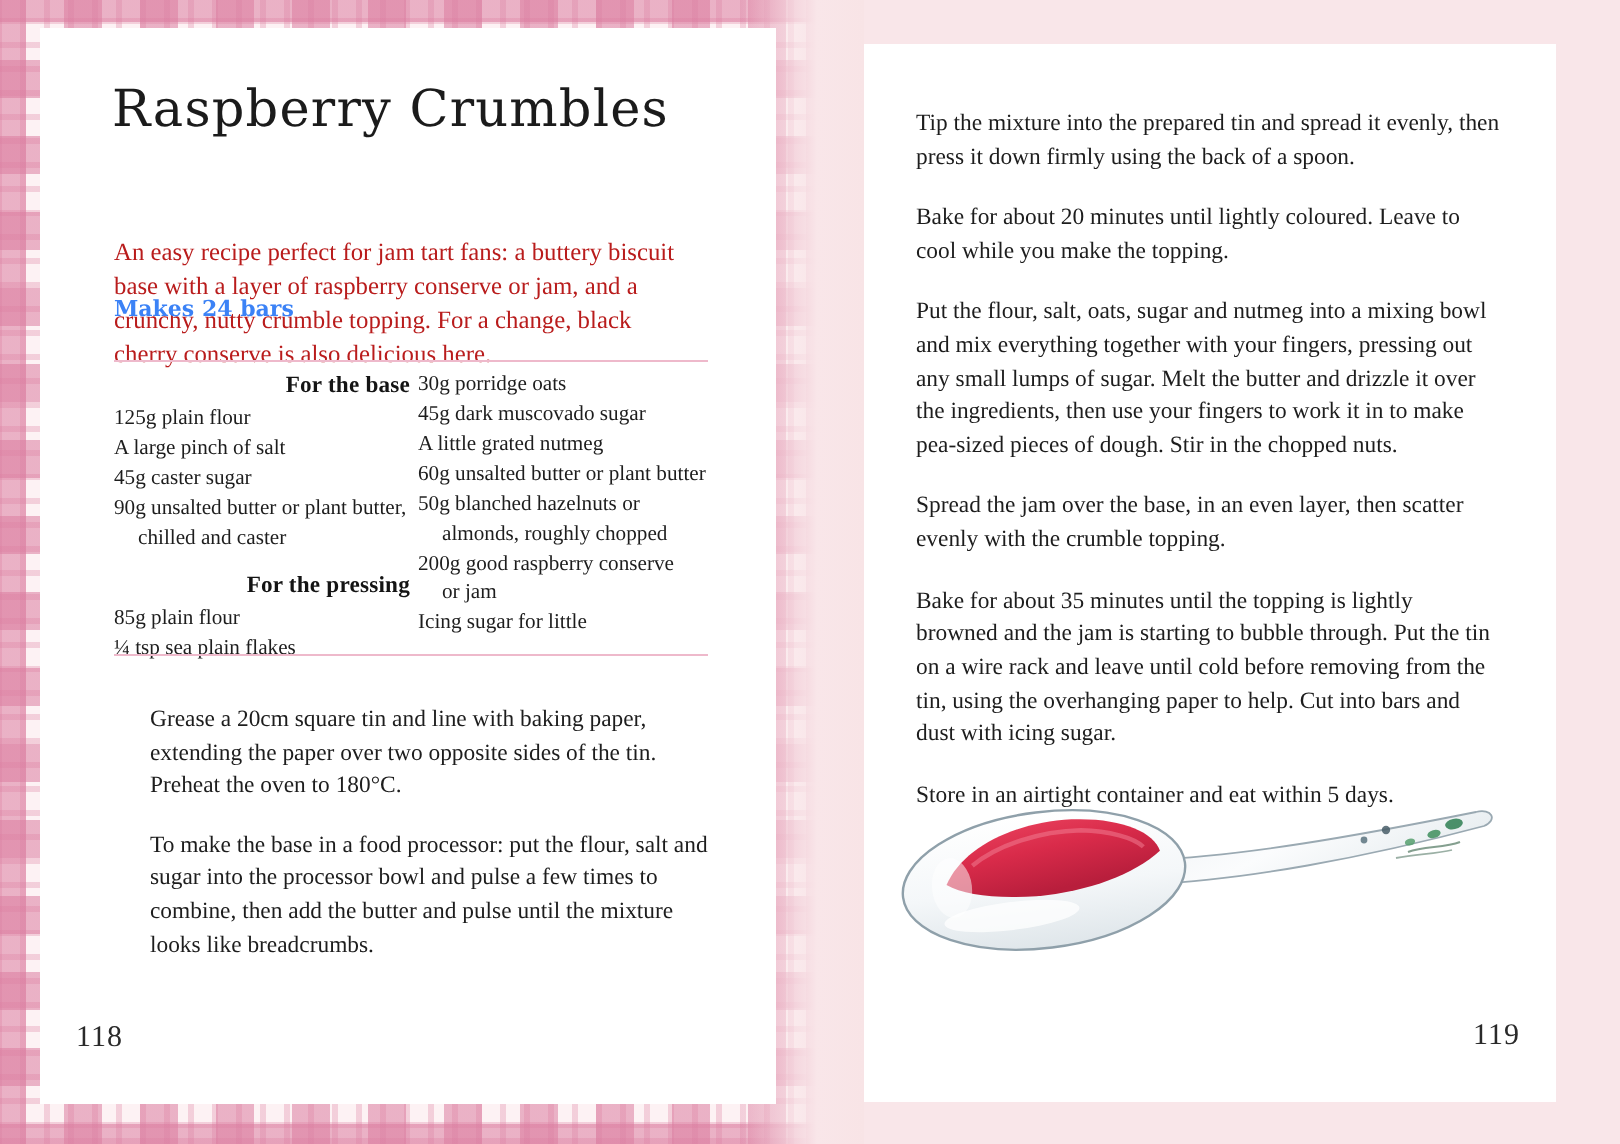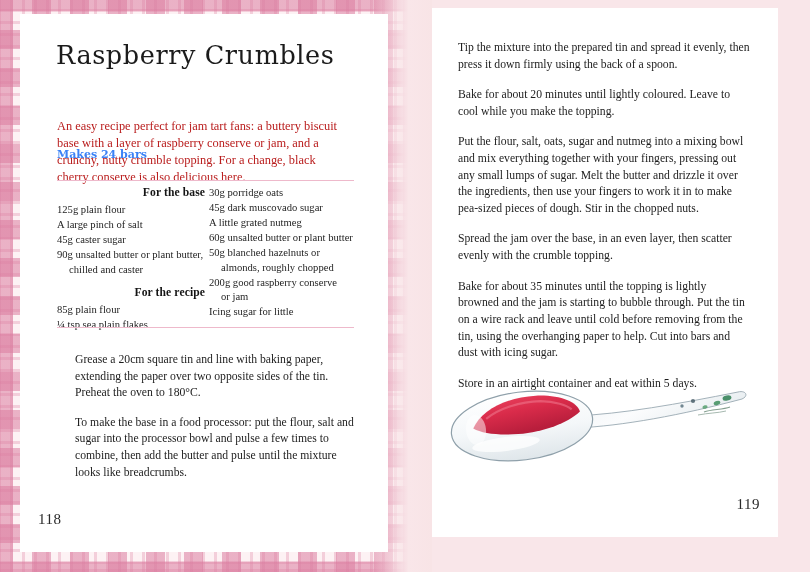--- a/index.html
+++ b/index.html
@@ -33,21 +33,21 @@
     background-position:-6px 0, -2px 0, 0 -8px, 0 -3px;
   }
   #gingham-fade{
     position:absolute;left:370px;top:0;width:62px;height:572px;
     background:linear-gradient(to right, rgba(249,230,233,0) 0%, #f9e6e9 62%, #f8e4e6 100%);
   }
 
   
   .page{position:absolute;background:#ffffff;}
   #page-left{left:20px;top:14px;width:368px;height:538px;}
-  #page-right{left:432px;top:8px;width:346px;height:529px;}
+  #page-right{left:432px;top:22px;width:346px;height:529px;}
 
   .page-inner{position:absolute;inset:0;}
 
   
   .recipe-title{
     position:absolute;left:36px;top:26px;
     font-size:25.5px;letter-spacing:.6px;color:#1b1b1b;
     font-family:"DejaVu Serif","Liberation Serif",serif;
     font-weight:400;
   }
@@ -115,21 +115,21 @@
     <div class="rule" id="rule-top"></div>
 
     <div class="ing-cols">
       <div class="ing-col" id="ing-col-left">
           <p class="ing-head">For the base</p>
           <p class="ing-item">125g plain flour</p>
           <p class="ing-item">A large pinch of salt</p>
           <p class="ing-item">45g caster sugar</p>
           <p class="ing-item">90g unsalted butter or plant butter,<span class="cont">chilled and caster</span></p>
           <div class="ing-spacer"></div>
-          <p class="ing-head">For the recipe</p>
+          <p class="ing-head">For the pressing</p>
           <p class="ing-item">85g plain flour</p>
           <p class="ing-item">¼ tsp sea plain flakes</p>
         </div>
       <div class="ing-col" id="ing-col-right">
           <p class="ing-item">30g porridge oats</p>
           <p class="ing-item">45g dark muscovado sugar</p>
           <p class="ing-item">A little grated nutmeg</p>
           <p class="ing-item">60g unsalted butter or plant butter</p>
           <p class="ing-item">50g blanched hazelnuts or<span class="cont">almonds, roughly chopped</span></p>
           <p class="ing-item">200g good raspberry conserve<span class="cont">or jam</span></p>

